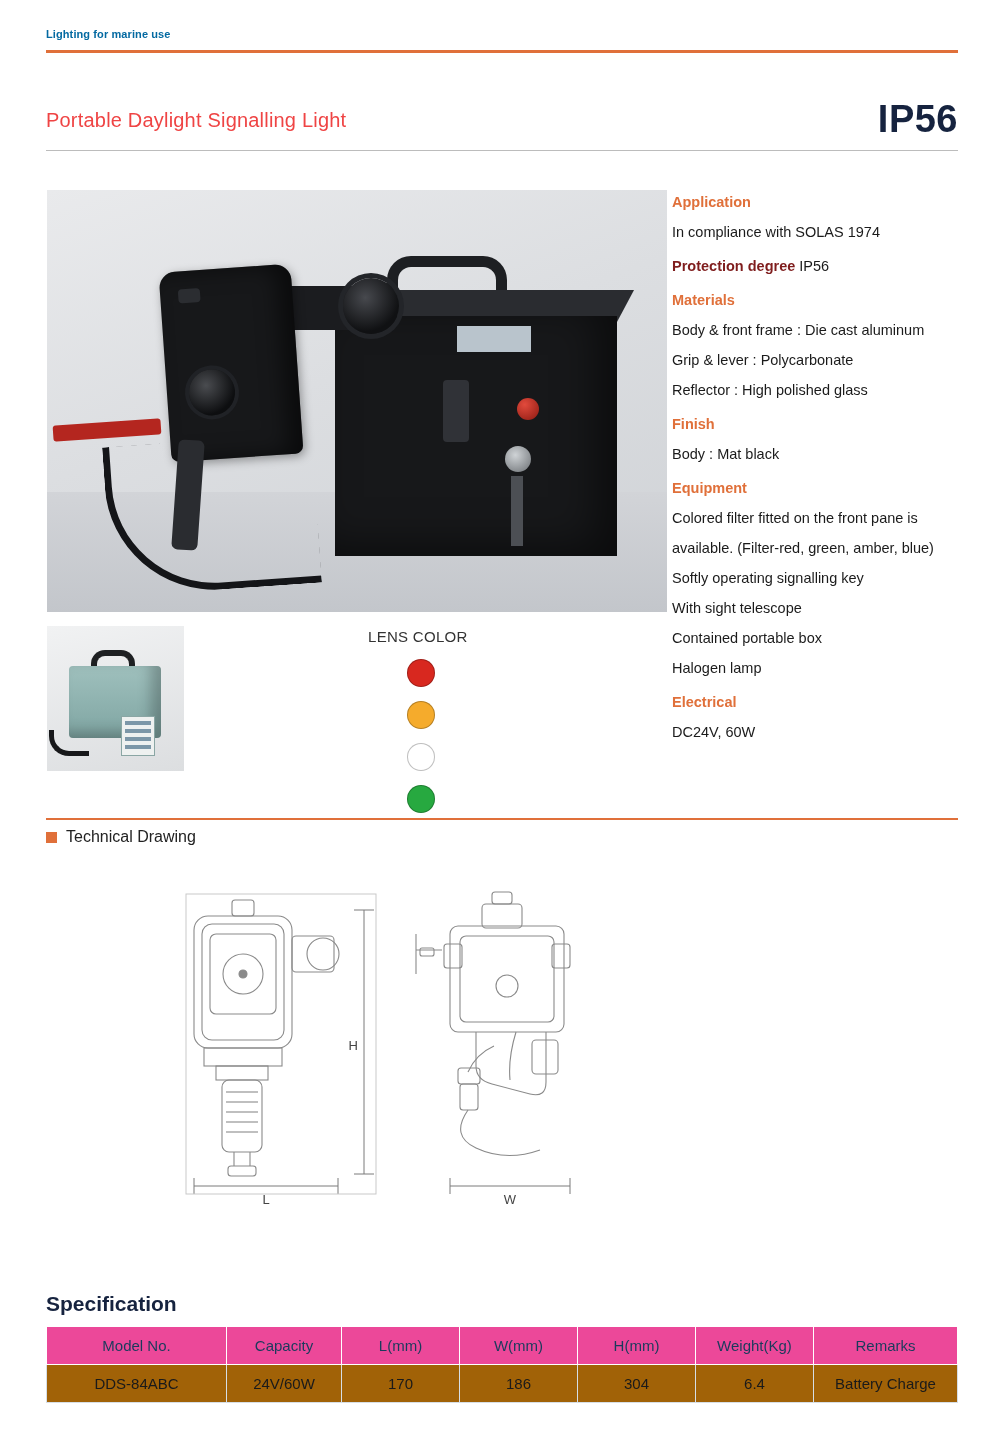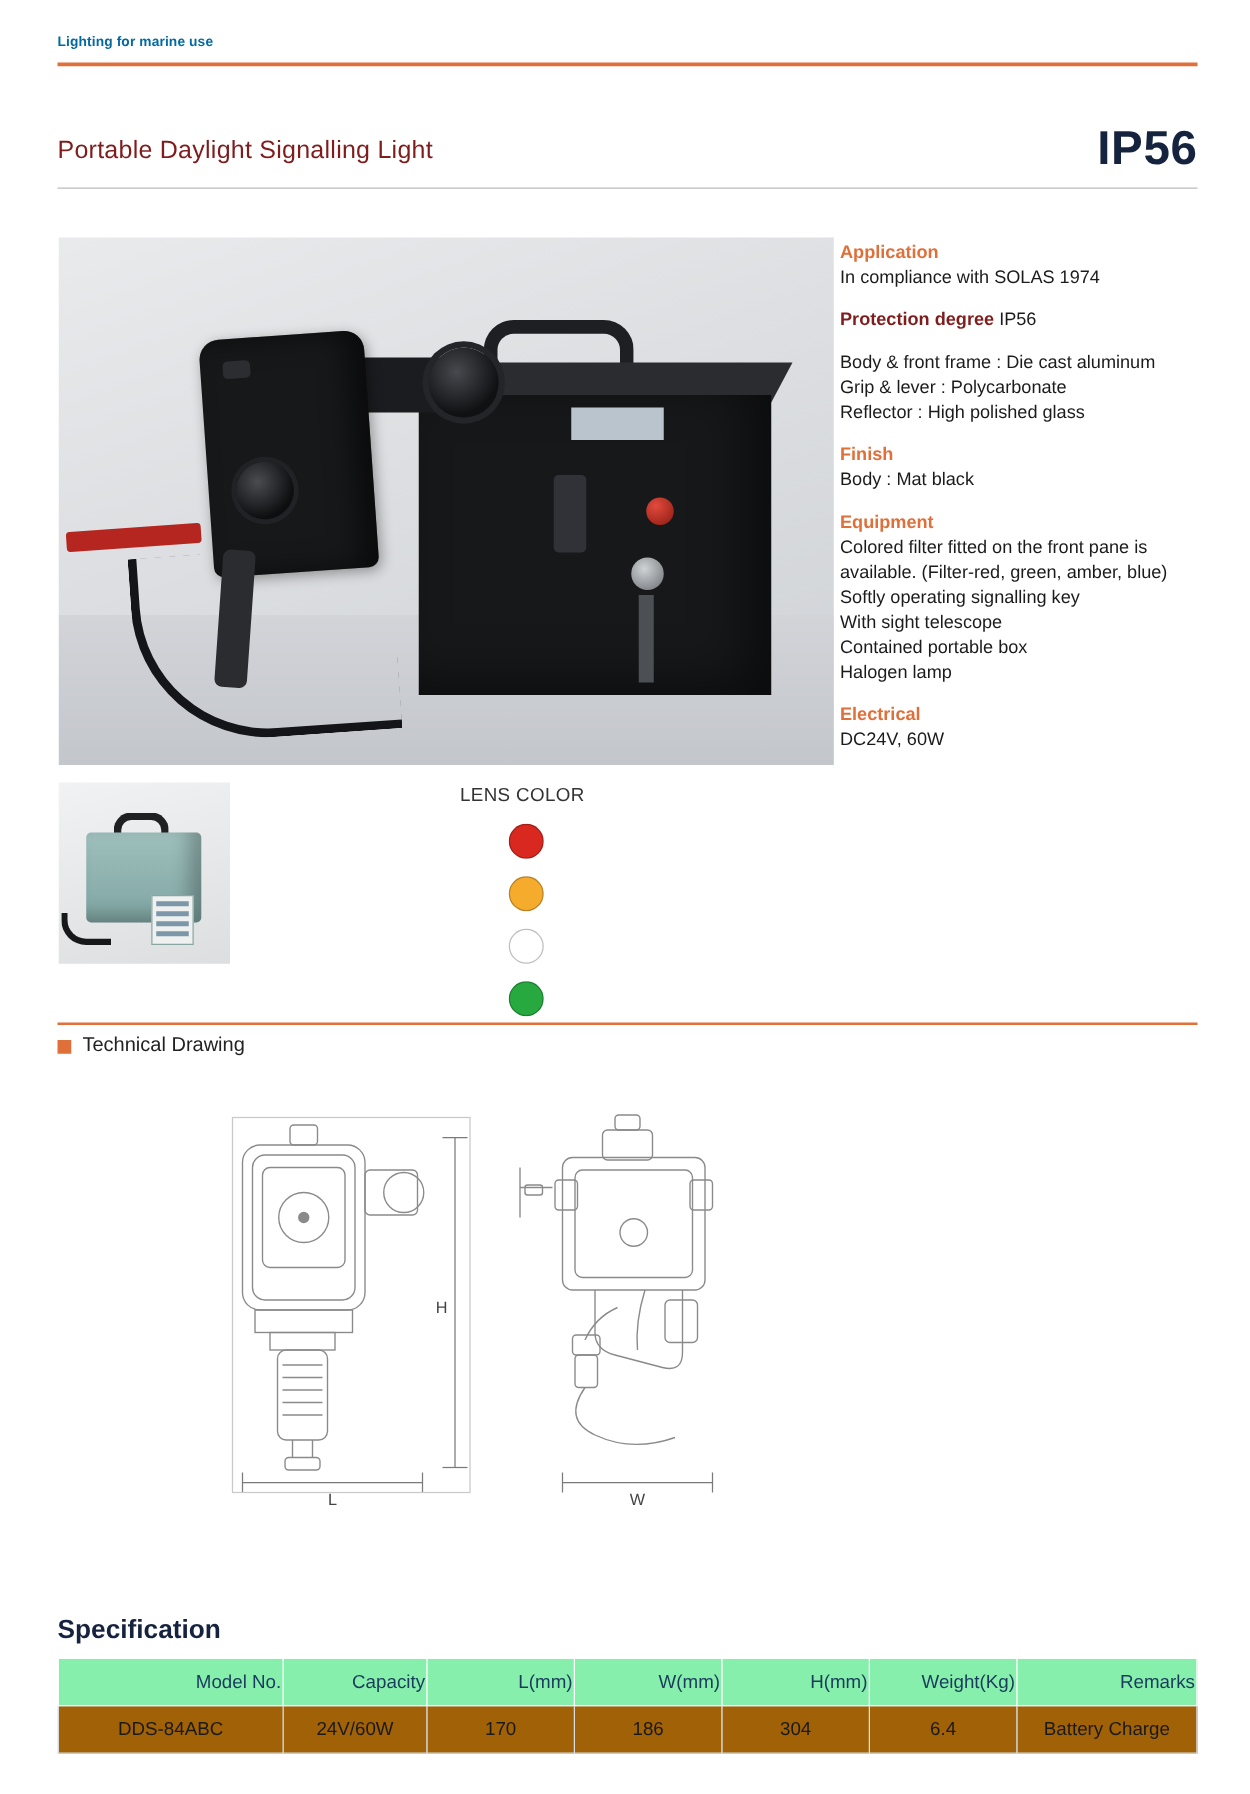--- a/index.html
+++ b/index.html
@@ -33,21 +33,21 @@
     width: 912px;
   }
 
   .title-row {
     position: absolute;
     left: 46px; top: 100px; width: 912px;
     display: flex; align-items: flex-end; justify-content: space-between;
   }
   .doc-title {
     font-size: 20px;
-    color: #7f1d1d;
+    color: #ef4444;
     font-weight: normal;
     letter-spacing: 0.2px;
     padding-bottom: 6px;
   }
   .ip-code {
     font-size: 38px;
     color: #16233f;
     font-weight: bold;
     letter-spacing: 0.5px;
     line-height: 1;
@@ -211,21 +211,21 @@
   .spec-col {
     position: absolute;
     left: 672px; top: 192px; width: 310px;
     font-size: 14.5px; line-height: 20px; color: #1b1b1b;
   }
   .spec-head {
     color: #e0703a; font-weight: bold; font-size: 14.5px;
   }
   .spec-block { margin-bottom: 14px; }
   .spec-inline-head { color:#7f1d1d; font-weight:bold; }
-  .spec-line { white-space: nowrap; }
+  .spec-line { white-space: nowrap; margin-top: 10px; }
 
   
   .section-rule {
     position: absolute; left: 46px; top: 818px; width: 912px;
     height: 2px; background: #e0703a;
   }
   .section-title {
     position: absolute; left: 46px; top: 828px;
     display: flex; align-items: center; gap: 9px;
     font-size: 16px; color: #222;
@@ -241,26 +241,26 @@
   .spec-title {
     position: absolute; left: 46px; top: 1292px;
     font-size: 21px; font-weight: bold; color: #16233f;
   }
   .spec-table {
     position: absolute; left: 46px; top: 1326px; width: 912px;
     border-collapse: collapse;
     font-size: 15px;
   }
   .spec-table th {
-    background: #86efac;
+    background: #ec4899;
     color: #1a3b5c;
     font-weight: normal;
     border: 1px solid #ffffff;
     height: 38px;
-    text-align: right;
+    text-align: center;
   }
   .spec-table td {
     border: 1px solid #d6dee6;
     height: 38px;
     text-align: center;
     color: #1a1a1a;
   }
   .spec-table tbody tr { background: #a16207; }
 </style>
 </head>
@@ -329,20 +329,21 @@
     <div class="spec-head">Application</div>
     <div class="spec-line">In compliance with SOLAS 1974</div>
   </div>
 
   <div class="spec-block">
     <span class="spec-inline-head">Protection degree</span>
     <span>IP56</span>
   </div>
 
   <div class="spec-block">
+    <div class="spec-head">Materials</div>
     <div class="spec-line">Body &amp; front frame : Die cast aluminum</div>
     <div class="spec-line">Grip &amp; lever : Polycarbonate</div>
     <div class="spec-line">Reflector : High polished glass</div>
   </div>
 
   <div class="spec-block">
     <div class="spec-head">Finish</div>
     <div class="spec-line">Body : Mat black</div>
   </div>
 

